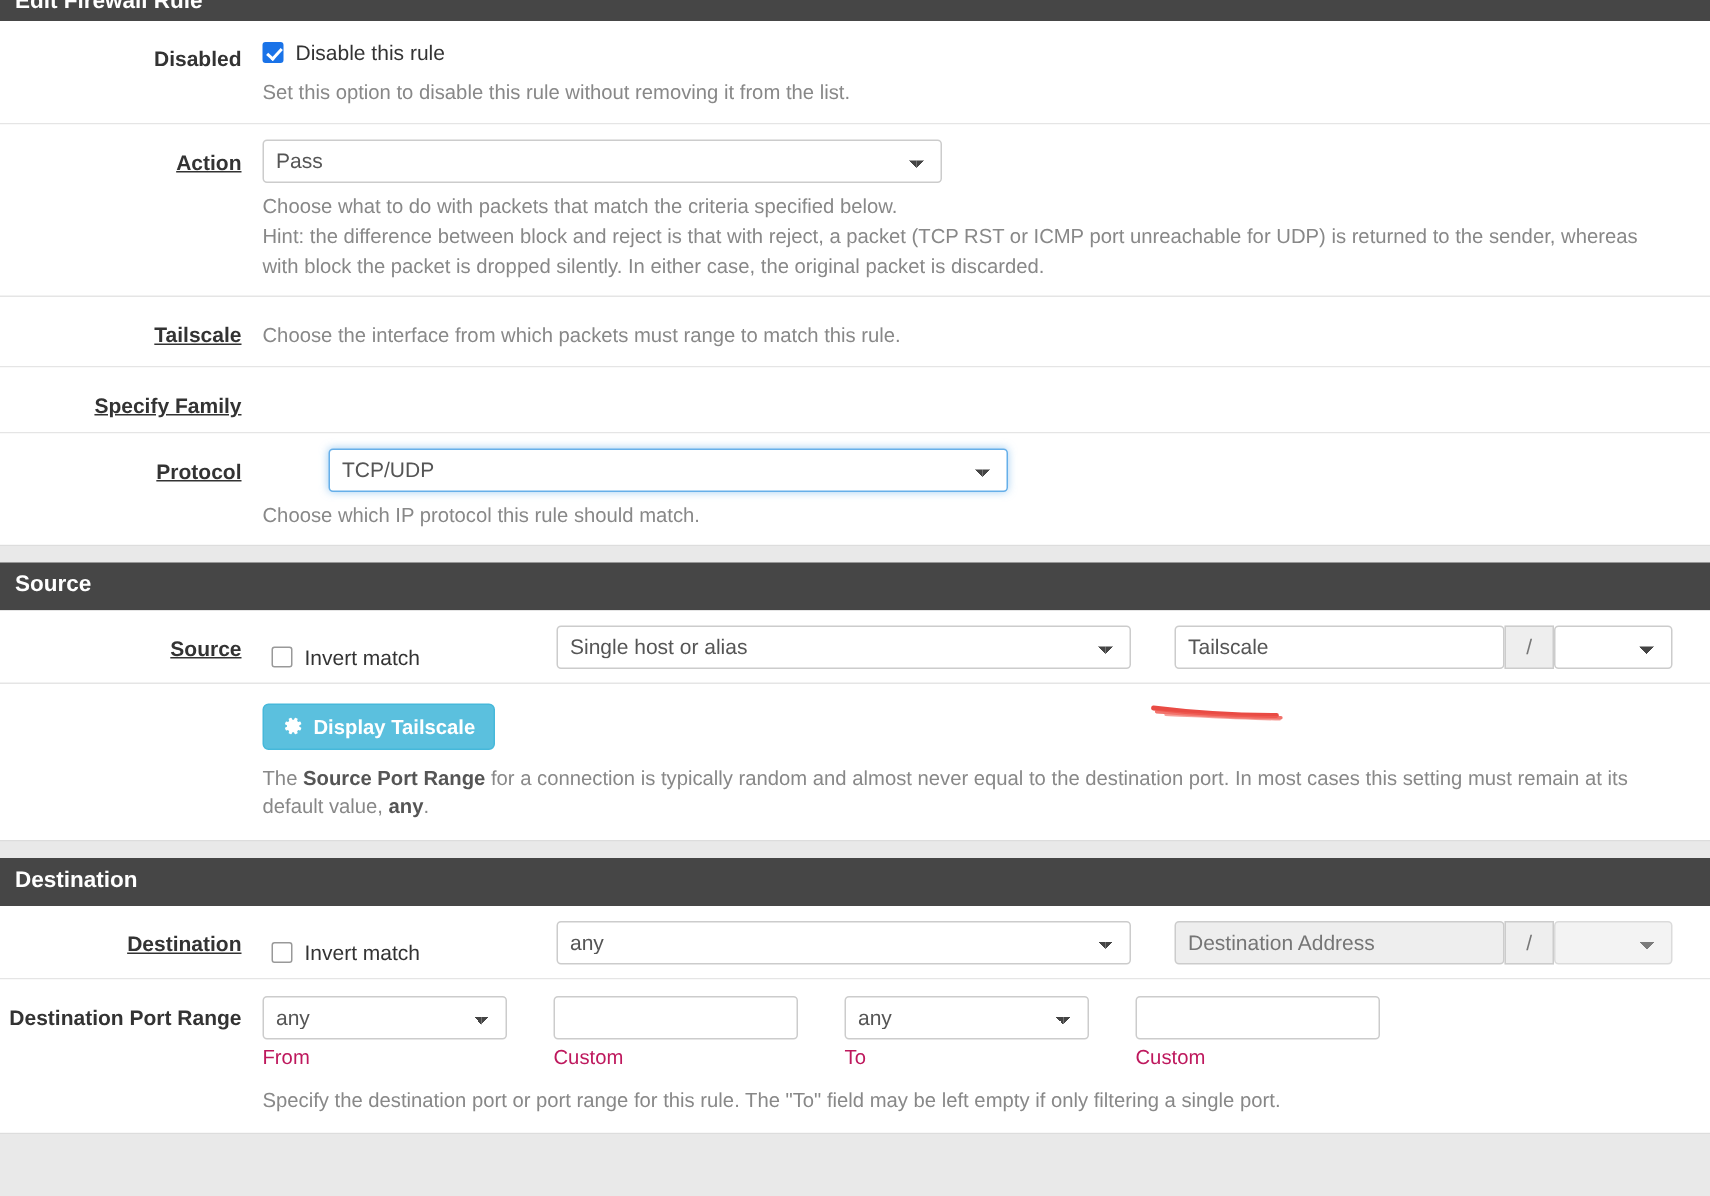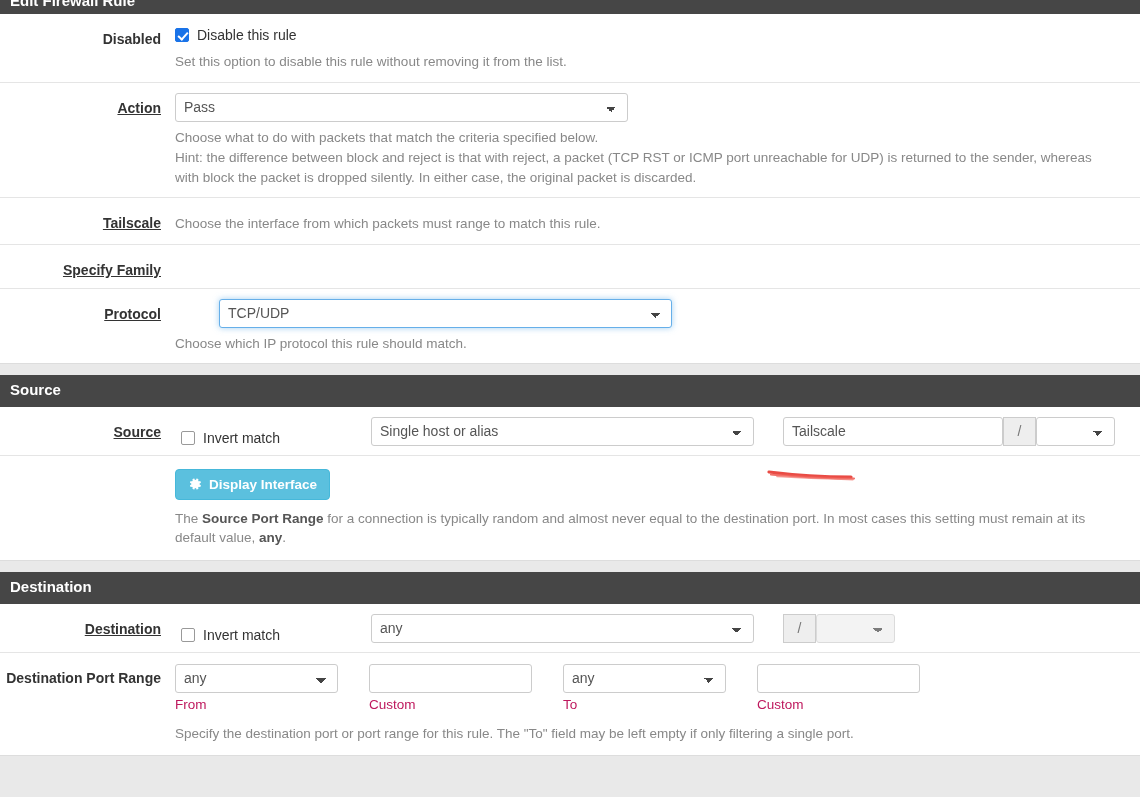--- a/index.html
+++ b/index.html
@@ -272,21 +272,21 @@
       <div class="form-row nobd" style="padding:13px 0 12px 0;">
         <div class="label-col"></div>
         <div class="ctrl-col">
           <button class="btn-info">
             <span class="gear">
               <svg viewBox="0 0 16 16" width="14" height="14" aria-hidden="true">
                 <path fill="#ffffff" d="M8 5.2a2.8 2.8 0 1 0 0 5.6 2.8 2.8 0 0 0 0-5.6zm0 4.3a1.5 1.5 0 1 1 0-3 1.5 1.5 0 0 1 0 3z"></path>
                 <path fill="#ffffff" d="M14.4 9.1l-1.2-.5a5.3 5.3 0 0 0 0-1.2l1.2-.5a.5.5 0 0 0 .3-.6l-.5-1.4a.5.5 0 0 0-.6-.3l-1.2.4a5.3 5.3 0 0 0-.9-.9l.4-1.2a.5.5 0 0 0-.3-.6l-1.4-.5a.5.5 0 0 0-.6.3l-.5 1.2a5.3 5.3 0 0 0-1.2 0l-.5-1.2a.5.5 0 0 0-.6-.3l-1.4.5a.5.5 0 0 0-.3.6l.4 1.2c-.33.26-.63.56-.9.9l-1.2-.4a.5.5 0 0 0-.6.3l-.5 1.4a.5.5 0 0 0 .3.6l1.2.5a5.3 5.3 0 0 0 0 1.2l-1.2.5a.5.5 0 0 0-.3.6l.5 1.4a.5.5 0 0 0 .6.3l1.2-.4c.27.34.57.64.9.9l-.4 1.2a.5.5 0 0 0 .3.6l1.4.5a.5.5 0 0 0 .6-.3l.5-1.2a5.3 5.3 0 0 0 1.2 0l.5 1.2a.5.5 0 0 0 .6.3l1.4-.5a.5.5 0 0 0 .3-.6l-.4-1.2c.34-.26.64-.56.9-.9l1.2.4a.5.5 0 0 0 .6-.3l.5-1.4a.5.5 0 0 0-.3-.6z"></path>
               </svg>
             </span>
-            <span>Display Interface</span>
+            <span>Display Tailscale</span>
           </button>
           <div class="help" style="margin-top:9px; max-width:930px;">
             <span>The </span><b>Source Port Range</b><span> for a connection is typically random and almost never equal to the destination port. In most cases this setting must remain at its default value, </span><b>any</b><span>.</span>
           </div>
         </div>
       </div>
 
     </div>
   </div>
 
@@ -307,20 +307,21 @@
             <div class="inv-block">
               <div class="cbwrap" style="padding-top:0;">
                 <span class="cbox"></span>
                 <span class="cblabel">Invert match</span>
               </div>
             </div>
             <select class="fc type-sel">
               <option>any</option>
             </select>
             <div class="addr-group">
+              <input class="fc addr-input disabled" type="text" disabled="" placeholder="Destination Address" style="">
               <div class="slash">/</div>
               <select class="fc cidr-sel disabled" disabled="">
                 <option></option>
               </select>
             </div>
           </div>
         </div>
       </div>
 
       <div class="form-row nobd" style="padding:11px 0 12px 0;">

